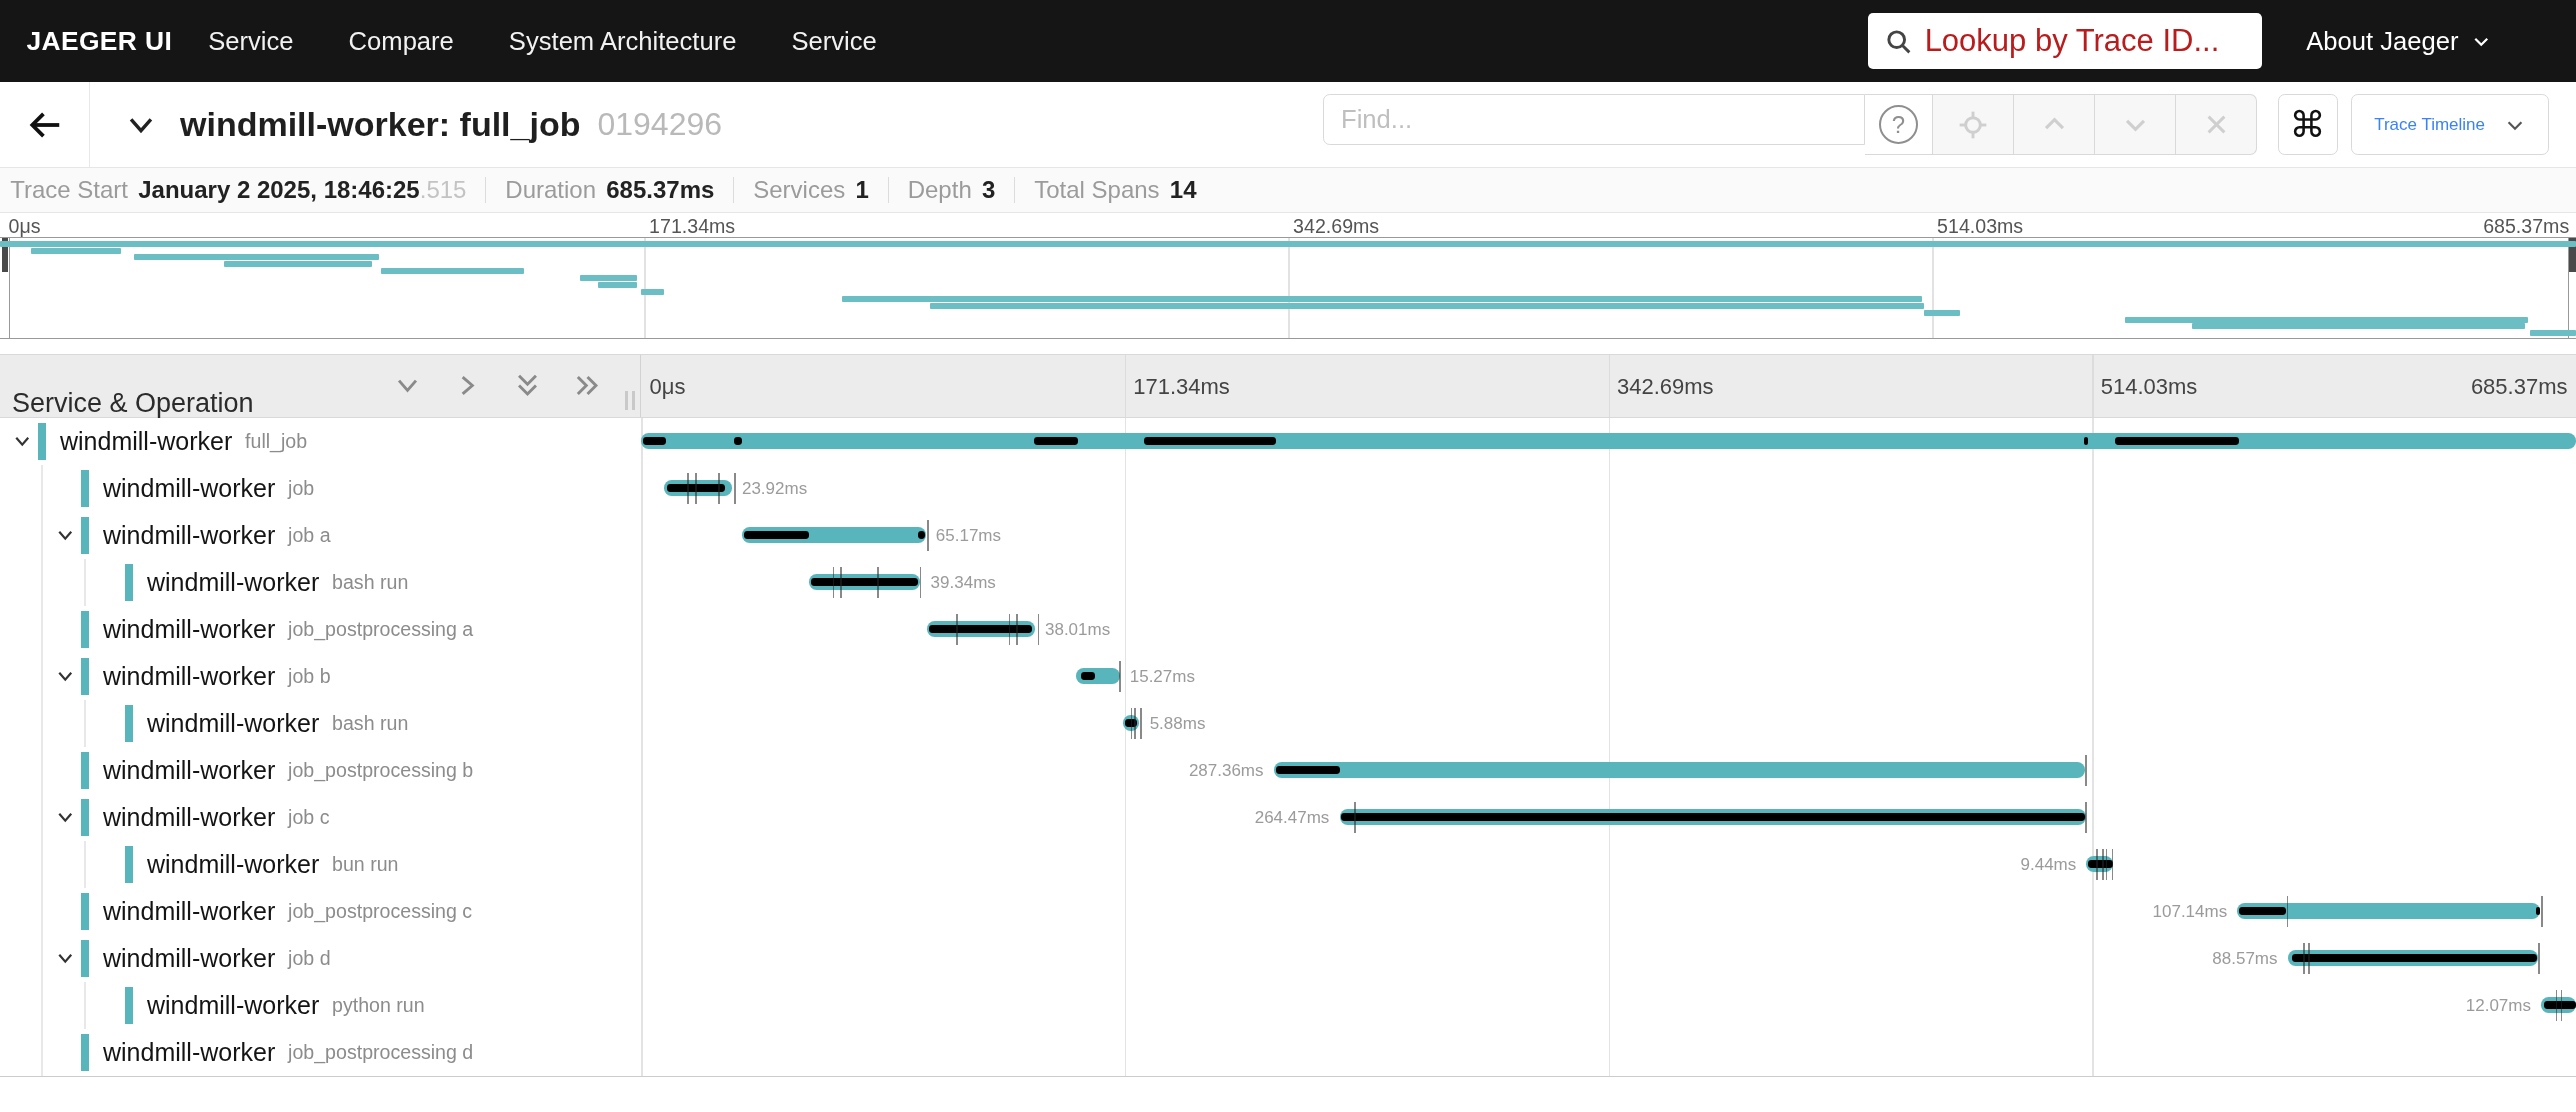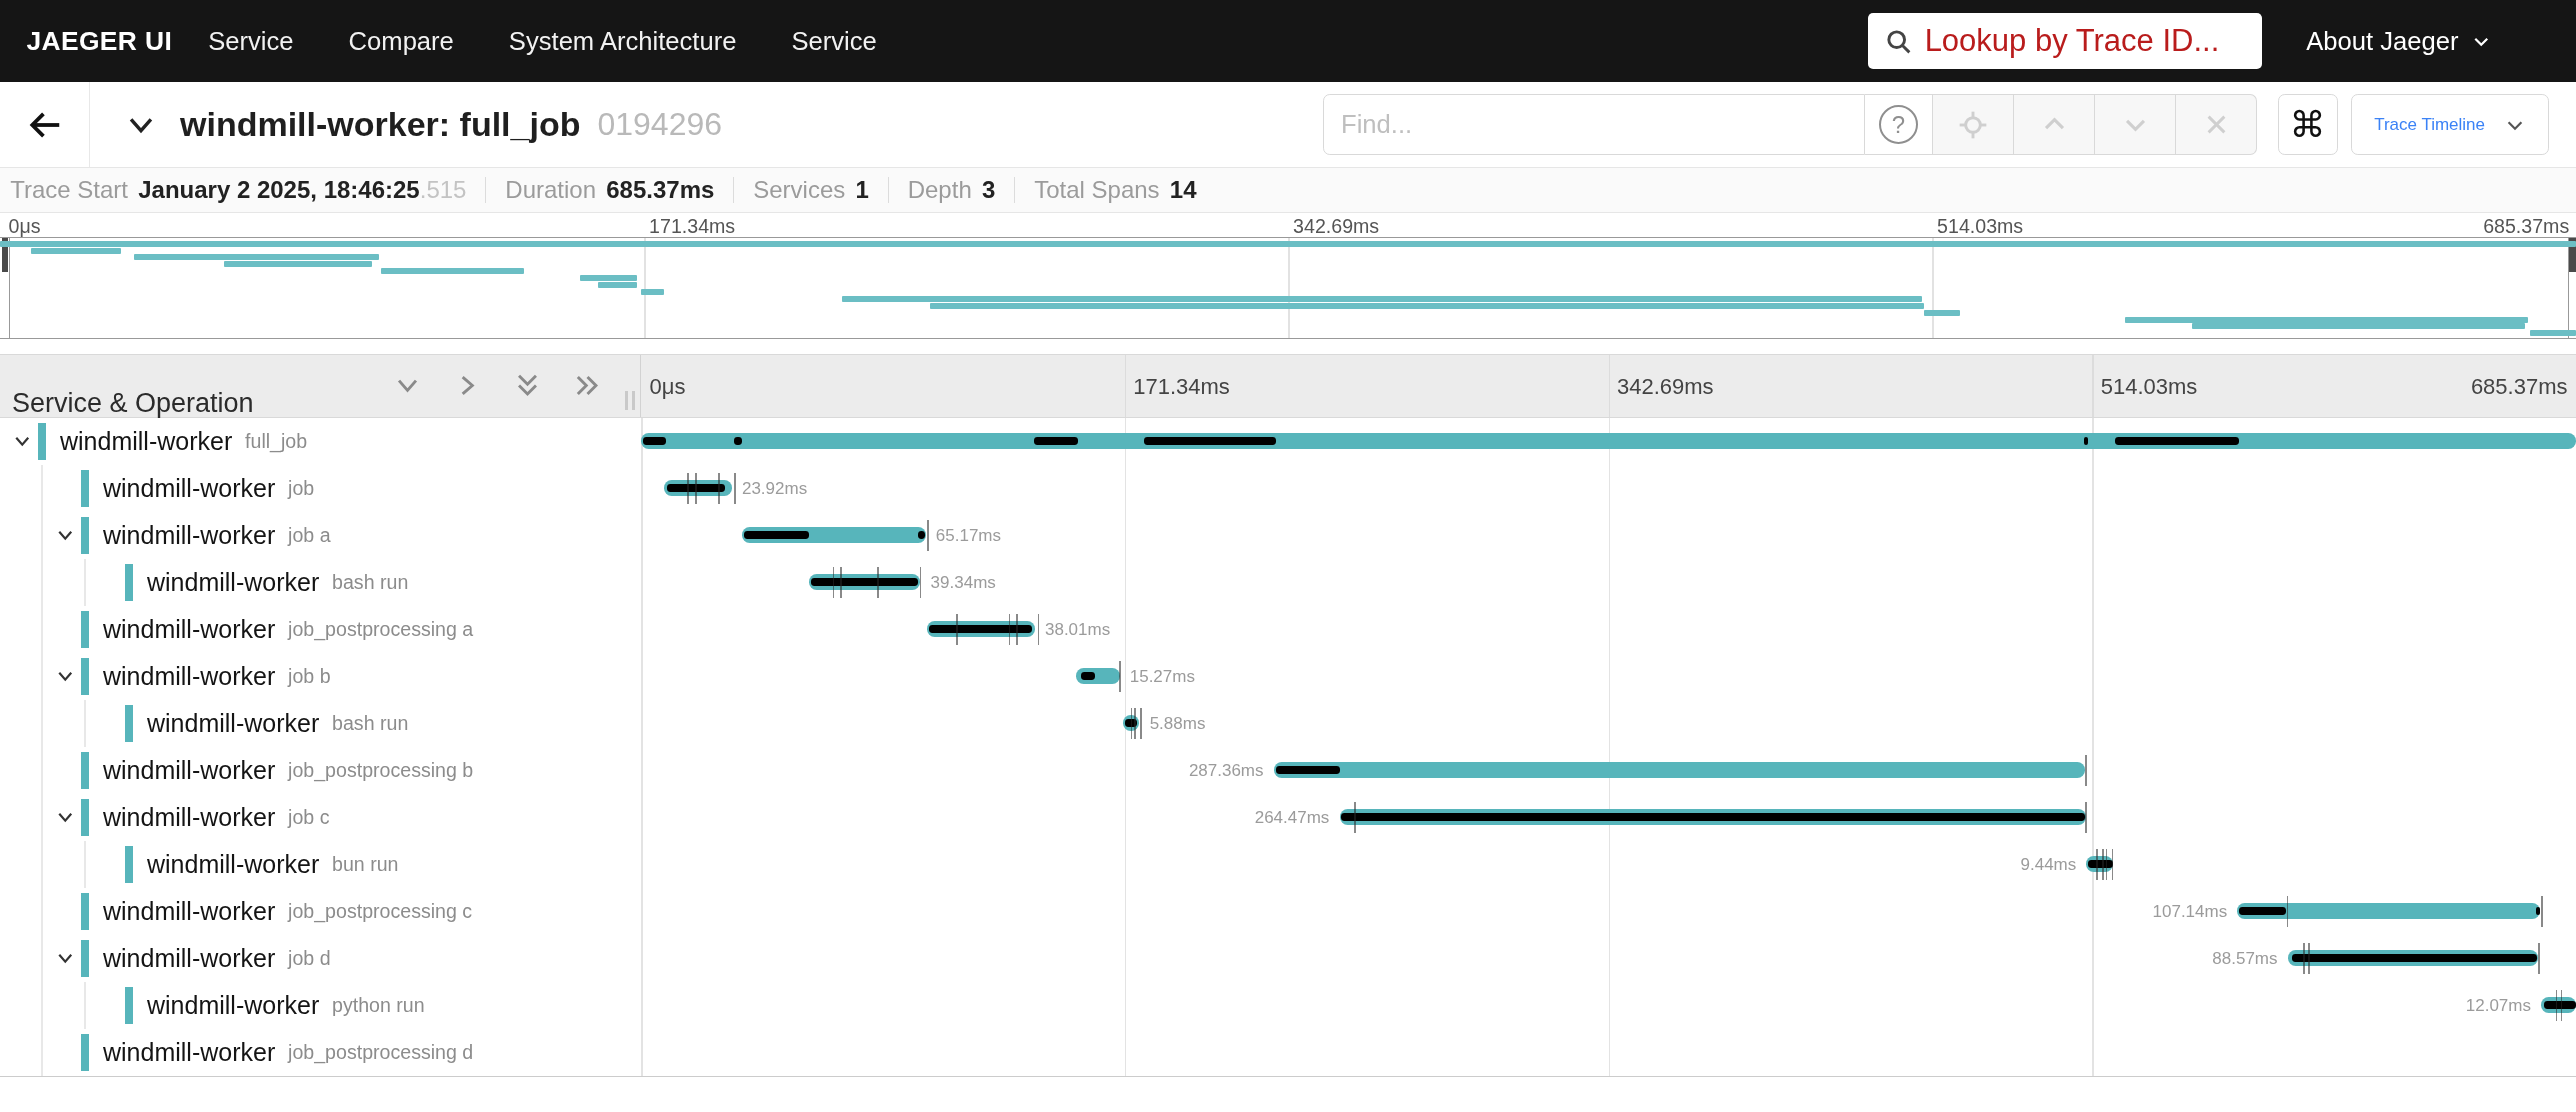--- a/index.html
+++ b/index.html
@@ -29,21 +29,21 @@
   
   .tracebar { height: 85px; position: relative; display: flex; align-items: center; background: #fff; }
   .backbtn { width: 90px; height: 100%; display: flex; align-items: center; justify-content: center;
              border-right: 0.9px solid #e8e8e8; cursor: pointer; }
   .collapse-toggle { margin: 0 22px 0 34px; cursor: pointer; display: flex; align-items: center; }
   .trace-title { font-size: 34px; font-weight: bold; color: #1f1f1f; }
   .trace-id { font-size: 32px; font-weight: normal; color: #b9b9b9; margin-left: 17px; }
   .findwrap { position: absolute; right: 27px; top: 12px; height: 61px; display: flex; align-items: center; }
   .find-group { display: flex; height: 61px; }
   .find-input {
-    width: 542px; height: 61px; border: 0.9px solid #d9d9d9; border-radius: 6.8px 0 0 6.8px;
+    width: 542px; height: 51px; border: 0.9px solid #d9d9d9; border-radius: 6.8px 0 0 6.8px;
     display: flex; align-items: center; padding: 0 17px; background: #fff;
   }
   .find-input .ph { color: #bfbfbf; font-size: 25.6px; }
   .seg { height: 61px; border: 0.9px solid #d9d9d9; border-left: none;
          display: flex; align-items: center; justify-content: center; }
   .seg.white { width: 68px; background: #fff; }
   .seg.gray  { width: 81px; background: #f7f7f7; color: #cfcfcf; font-size: 29px; cursor: pointer; }
   .seg.last  { border-radius: 0 6.8px 6.8px 0; }
   .qmark { width: 39px; height: 39px; border: 2.1px solid #8f8f8f; border-radius: 50%;
            color: #8f8f8f; font-size: 24px; display: flex; align-items: center; justify-content: center; }

